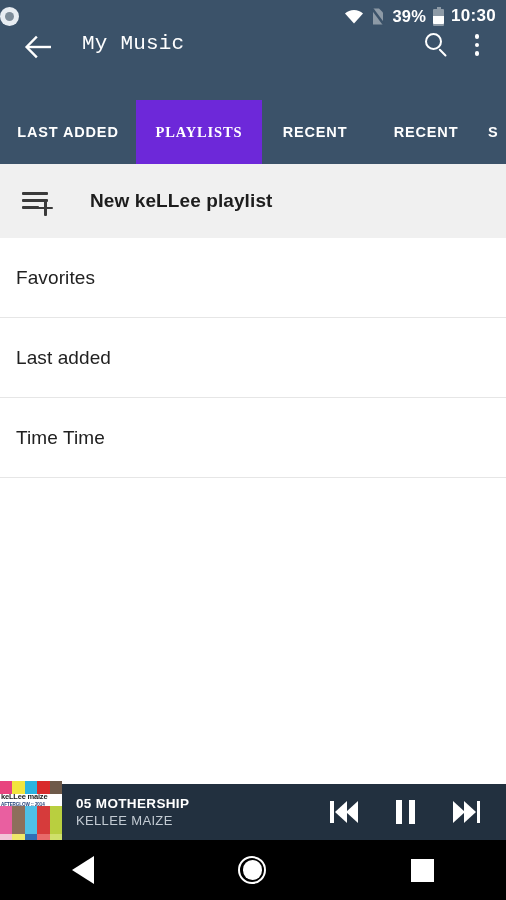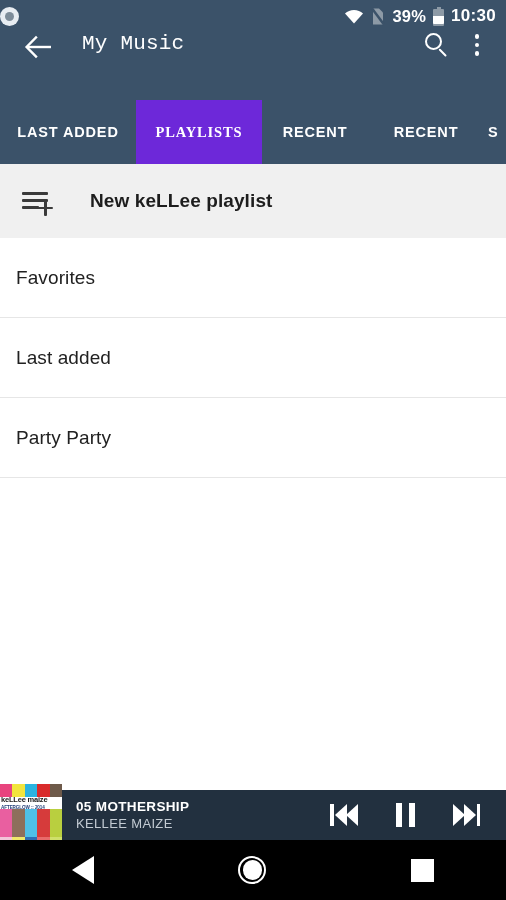--- a/index.html
+++ b/index.html
@@ -83,21 +83,21 @@
   
   .list { background:#ffffff;border-radius:29px; }
   .list-item {
     height:80px; display:flex; align-items:center; padding:0 16px;
     border-bottom:1px solid #e6e6e6; cursor:pointer; background:#fff;
   }
   .list-item-label { font-size:19px; color:#212121; letter-spacing:.1px; }
 
   
   .player {
-    position:absolute; left:0; bottom:60px; width:506px; height:50px;
+    position:absolute; left:0; bottom:60px; width:506px; height:56px;
     background:#22303F; display:flex; align-items:center;
   }
   .albumart { width:62px; height:62px; flex:0 0 auto; position:relative; overflow:hidden; background:#111; }
   .aa-grid { position:absolute; inset:0; display:grid;
     grid-template-columns:repeat(5,1fr); grid-template-rows: 13px 12px 1fr 9px; }
   .aa-cell { width:100%; height:100%; }
   .aa-title { position:absolute; left:1px; top:12px; width:60px;
      font-size:7.5px; font-weight:bold; color:#1a1a1a;
      letter-spacing:-.2px; line-height:8px; white-space:nowrap; }
   .aa-sub { position:absolute; left:1px; top:21px; width:60px;
@@ -209,21 +209,21 @@
   </div>
 
   <div class="list">
     <div class="list-item">
       <span class="list-item-label">Favorites</span>
     </div>
     <div class="list-item">
       <span class="list-item-label">Last added</span>
     </div>
     <div class="list-item">
-      <span class="list-item-label">Party Party</span>
+      <span class="list-item-label">Time Time</span>
     </div>
   </div>
 
   <div class="player">
     <div class="albumart">
       <div class="aa-grid">
         <div class="aa-cell" style="background:#e8447e"></div>
         <div class="aa-cell" style="background:#f2e53d"></div>
         <div class="aa-cell" style="background:#2bb3e0"></div>
         <div class="aa-cell" style="background:#d92b2b"></div>

